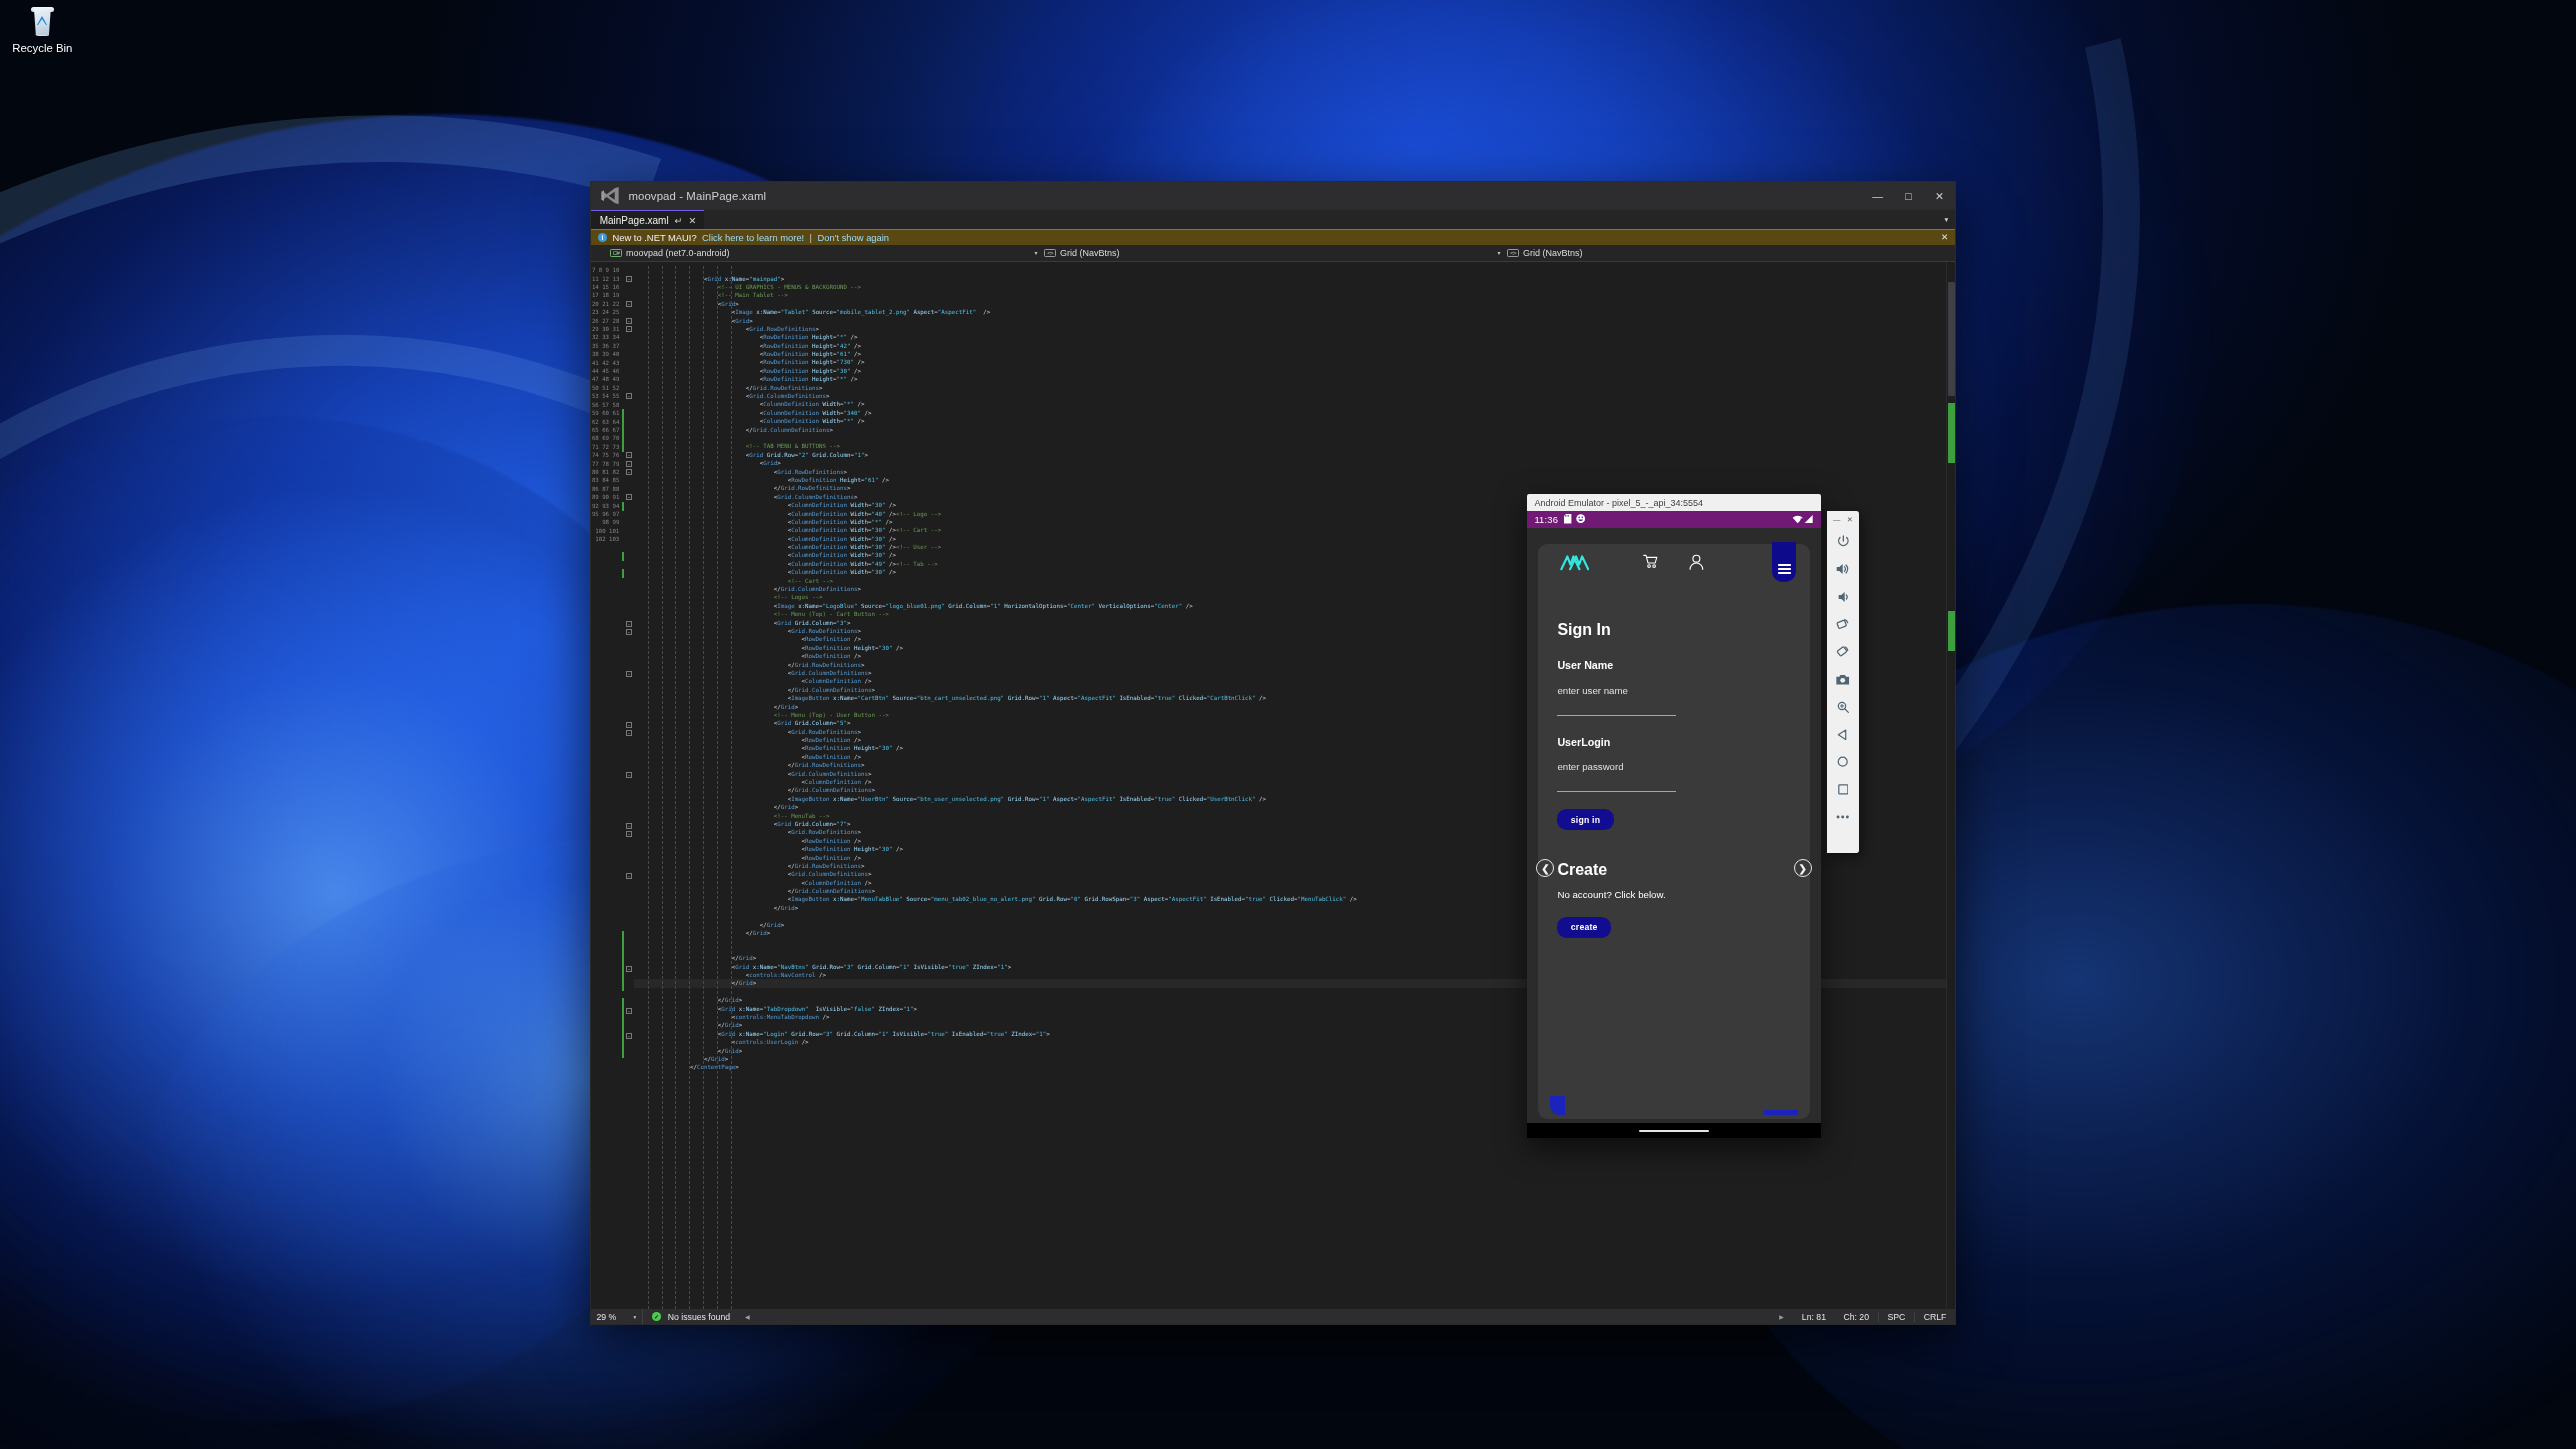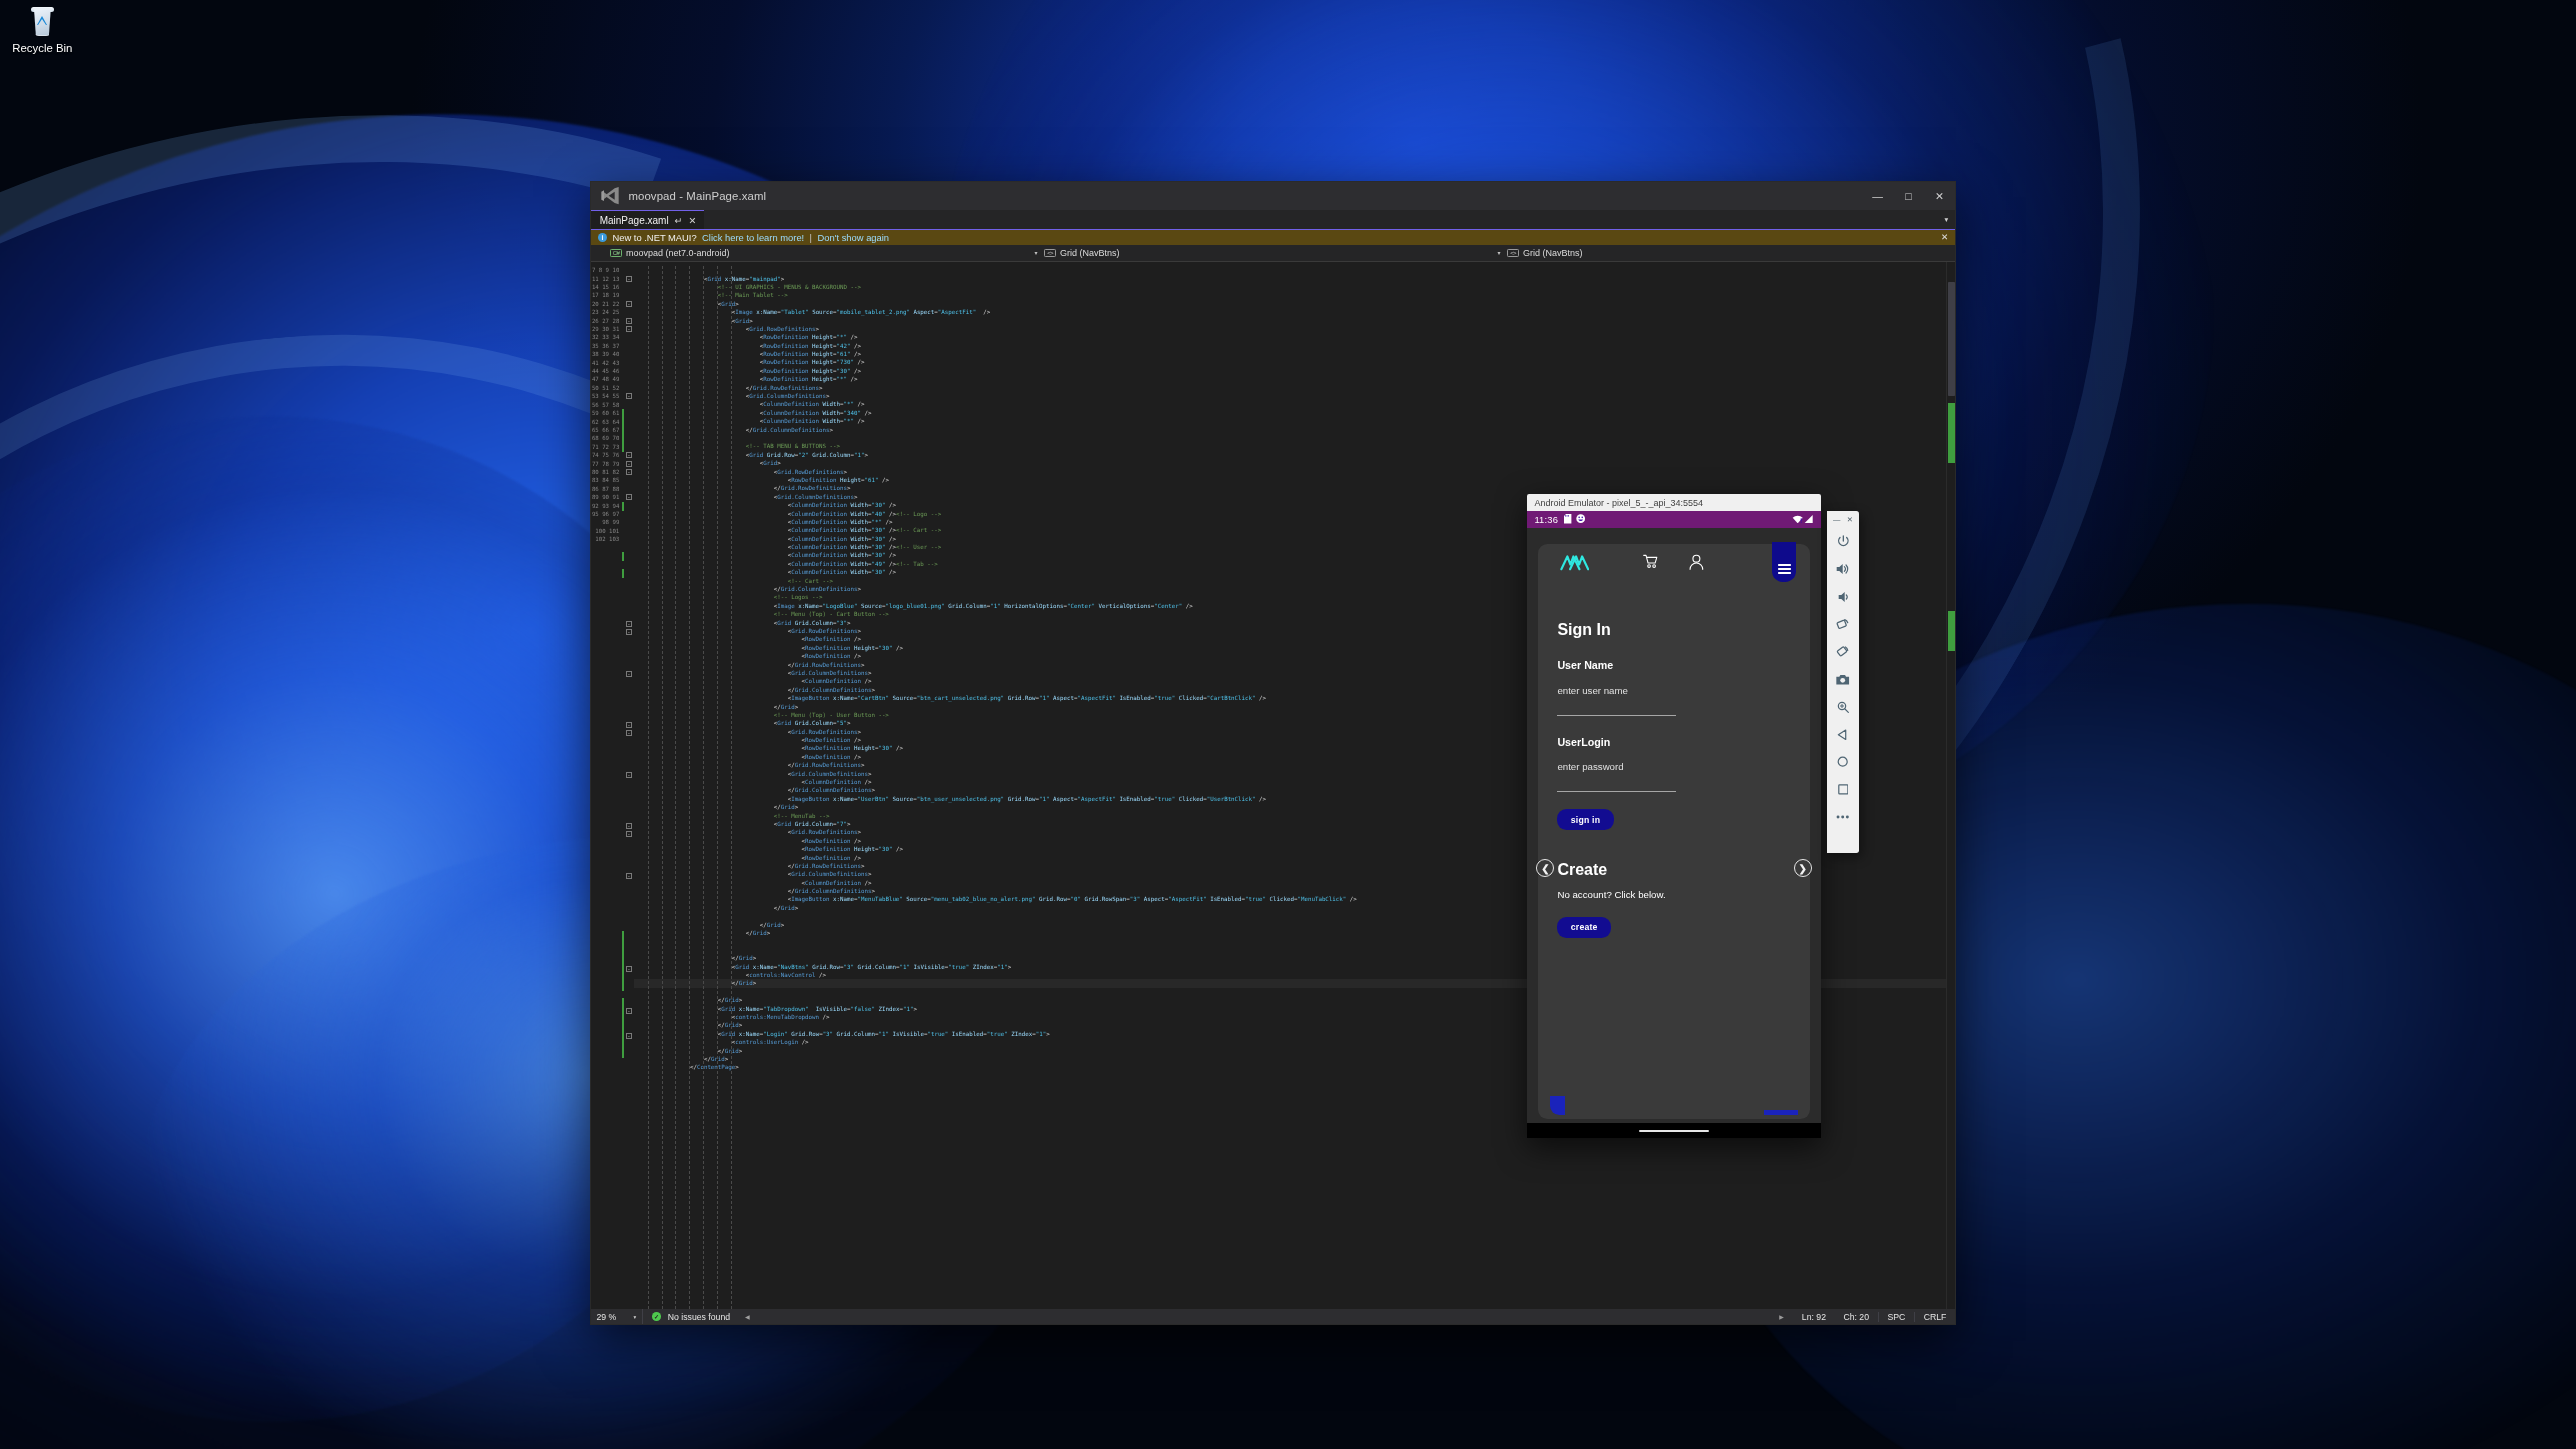--- a/index.html
+++ b/index.html
@@ -582,21 +582,21 @@
       <span>29 %</span>
       <span class="caret">▾</span>
     </div>
     <div id="issues">
       <span class="ok">✓</span>
       <span>No issues found</span>
     </div>
     <span id="issues-nav">◀</span>
     <div id="status-right">
       <span class="play">▶</span>
-      <span class="cell">Ln: 92</span>
+      <span class="cell">Ln: 81</span>
       <span class="cell">Ch: 20</span>
       <span class="cell box">SPC</span>
       <span class="cell box">CRLF</span>
     </div>
   </div>
 </div>
 
 <div id="emulator">
   <div id="emu-titlebar">
     <span>Android Emulator - pixel_5_-_api_34:5554</span>

